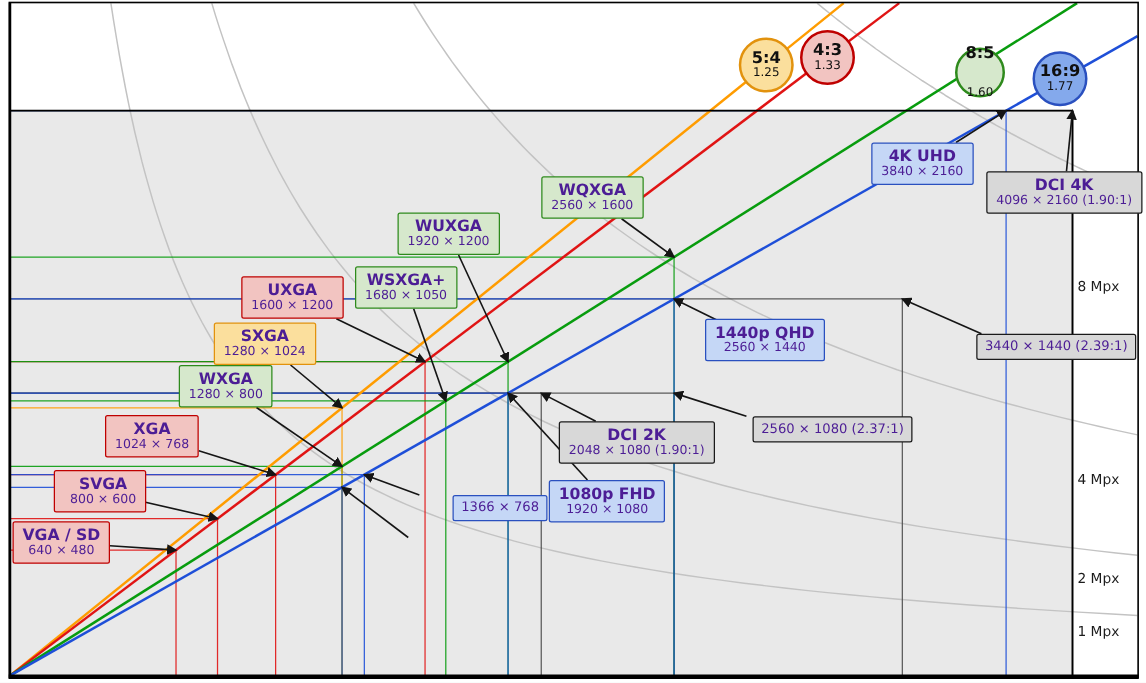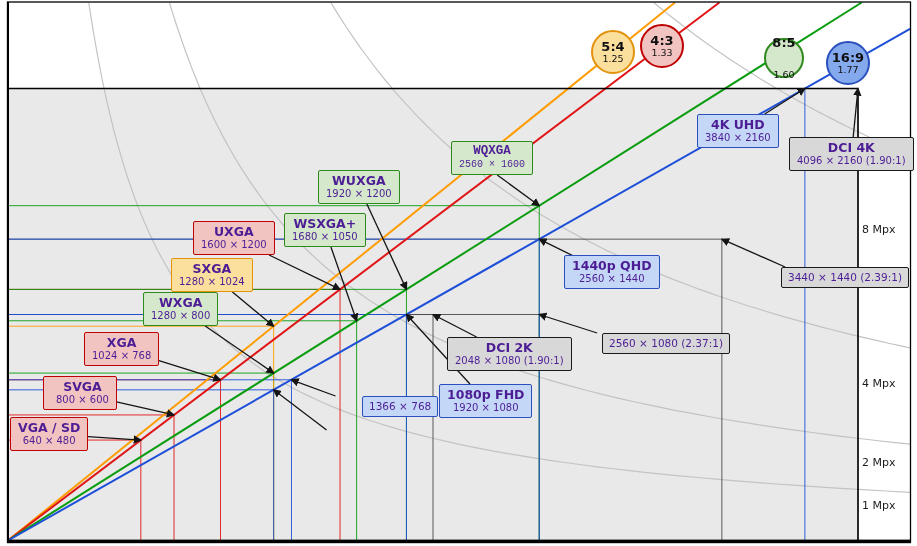--- a/index.html
+++ b/index.html
@@ -132,21 +132,21 @@
     <div class="stdsize">1600 × 1200</div>
   </div>
   <div class="stdbox" style="left: 284px; top: 213px; background: rgb(214, 232, 204); border-color: rgb(46, 138, 28);">
     <div class="stdname">WSXGA+</div>
     <div class="stdsize">1680 × 1050</div>
   </div>
   <div class="stdbox" style="left: 318px; top: 170px; background: rgb(214, 232, 204); border-color: rgb(46, 138, 28);">
     <div class="stdname">WUXGA</div>
     <div class="stdsize">1920 × 1200</div>
   </div>
-  <div class="stdbox" style="left: 451px; top: 141px; background: rgb(214, 232, 204); border-color: rgb(46, 138, 28); font-family: Liberation Mono, monospace;">
+  <div class="stdbox" style="left: 433px; top: 141px; background: rgb(214, 232, 204); border-color: rgb(46, 138, 28);">
     <div class="stdname">WQXGA</div>
     <div class="stdsize">2560 × 1600</div>
   </div>
   <div class="stdbox single" style="left: 326px; top: 396px; background: rgb(197, 215, 246); border-color: rgb(42, 80, 191);">
     <div class="stdsize">1366 × 768</div>
   </div>
   <div class="stdbox" style="left: 439px; top: 384px; background: rgb(197, 215, 246); border-color: rgb(42, 80, 191);">
     <div class="stdname">1080p FHD</div>
     <div class="stdsize">1920 × 1080</div>
   </div>

